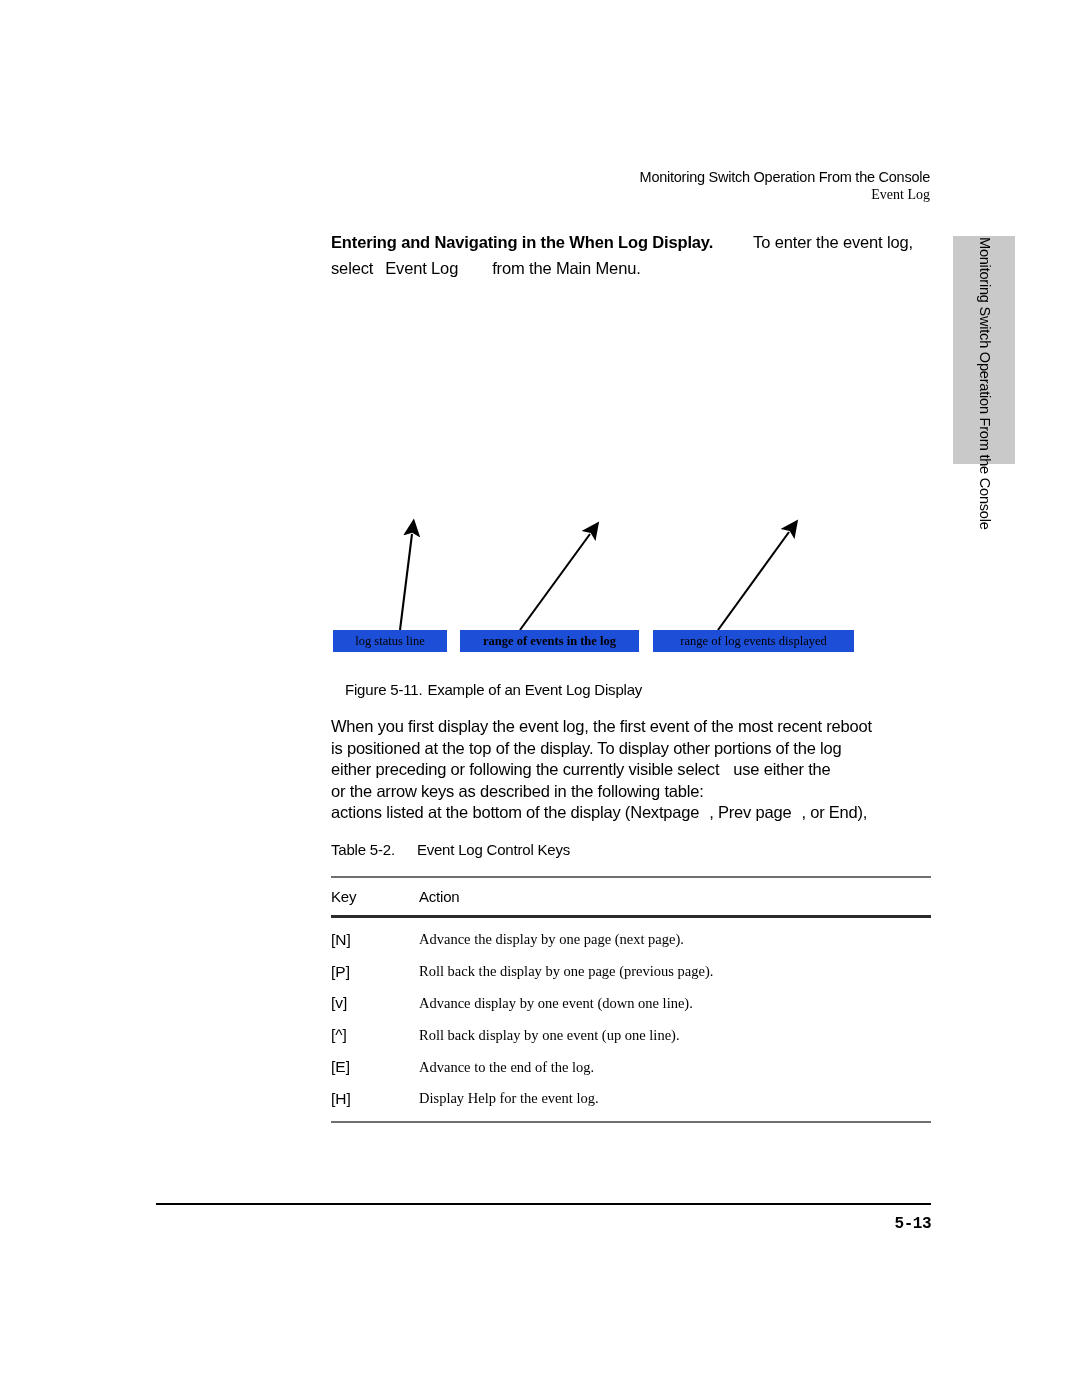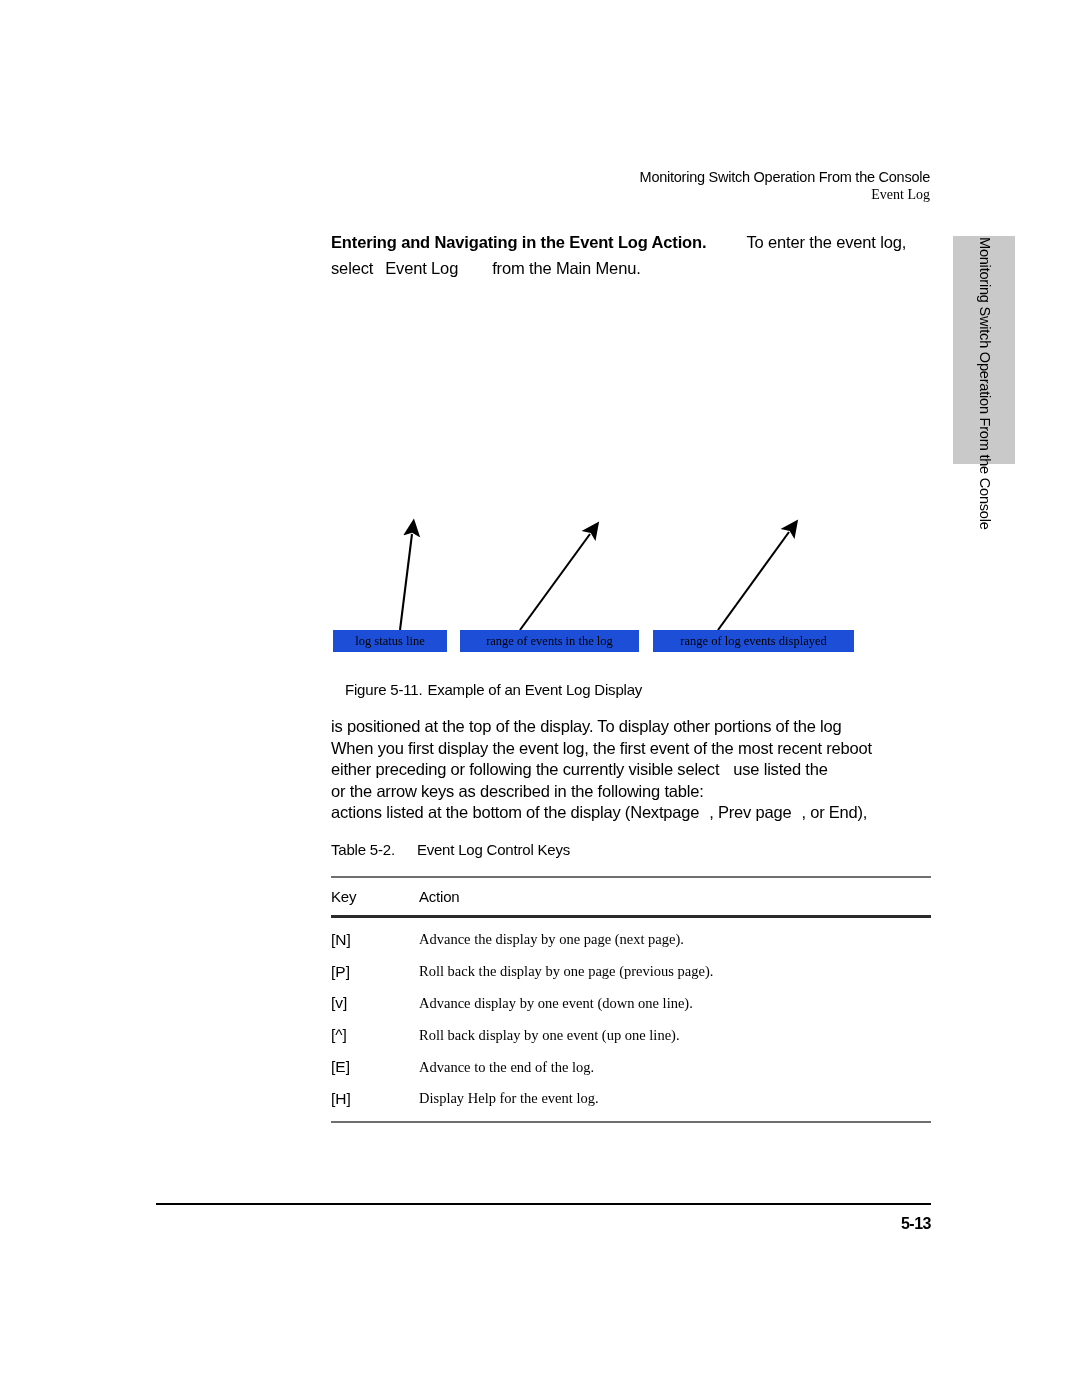--- a/index.html
+++ b/index.html
@@ -98,21 +98,21 @@
     background: #1d4ed8;
     font-family: "Liberation Serif", serif;
     font-size: 12.5px;
     line-height: 22px;
     height: 22px;
     text-align: center;
     color: #000;
     white-space: nowrap;
   }
   .callout-0 { left: 3px;   top: 110px; width: 114px; }
-  .callout-1 { left: 130px; top: 110px; width: 179px; }
+  .callout-1 { left: 130px; top: 110px; width: 179px; font-weight: bold; }
   .callout-2 { left: 323px; top: 110px; width: 201px; }
 
   .arrow-svg {
     position: absolute;
     left: 0;
     top: 0;
     width: 560px;
     height: 145px;
     overflow: visible;
   }
@@ -219,38 +219,39 @@
   .footer-page {
     position: absolute;
     left: 831px;
     top: 1215px;
     width: 100px;
     text-align: right;
     font-size: 16px;
     font-weight: bold;
     letter-spacing: -0.5px;
     color: #000;
+    font-family: Liberation Mono, monospace;
   }
 </style>
 </head>
 <body>
 
 <div class="page">
 
   <div class="running-header">
     <div class="hdr-line1">Monitoring Switch Operation From the Console</div>
     <div class="hdr-line2">Event Log</div>
   </div>
 
   <div class="side-tab">
     <div class="tab-text">Monitoring Switch Operation From the Console</div>
   </div>
 
   <div class="section-head">
-    <span class="bold">Entering and Navigating in the Event Log Action.</span><span class="gap-lg"></span><span>To enter the event</span>
+    <span class="bold">Entering and Navigating in the When Log Display.</span><span class="gap-lg"></span><span>To enter the event</span>
     <span>log, select</span><span class="gap-sm"></span><span>Event Log</span><span class="gap-md"></span><span>from the Main Menu.</span>
   </div>
 
   <div class="figure-area">
     <svg class="arrow-svg" viewBox="0 0 560 145">
       <defs>
         <marker id="ah" markerWidth="9" markerHeight="9" refX="1.2" refY="4.5" orient="auto" markerUnits="strokeWidth">
           <path d="M0,0.4 L8.6,4.5 L0,8.6 L1.8,4.5 Z" fill="#000"></path>
         </marker>
       </defs>
@@ -262,23 +263,23 @@
     <div class="callout callout-0">log status line</div>
     <div class="callout callout-1">range of events in the log</div>
     <div class="callout callout-2">range of log events displayed</div>
   </div>
 
   <div class="figure-caption">
     <span>Figure 5-11.</span><span class="fc-gap"></span><span>Example of an Event Log Display</span>
   </div>
 
   <div class="body-para">
+    <div>When you first display the event log, the first event of the most recent reboot</div>
     <div>is positioned at the top of the display. To display other portions of the log</div>
-    <div>When you first display the event log, the first event of the most recent reboot</div>
-    <div><span>either preceding or following the currently visible select</span><span class="gap-md"></span><span>use listed the</span></div>
+    <div><span>either preceding or following the currently visible select</span><span class="gap-md"></span><span>use either the</span></div>
     <div>or the arrow keys as described in the following table:</div>
     <div><span>actions listed at the bottom of the display (Nextpage</span><span class="gap-sm"></span><span>, Prev page</span><span class="gap-sm"></span><span>, or End),</span></div>
   </div>
 
   <div class="table-title">
     <span>Table 5-2.</span><span class="tt-gap"></span><span>Event Log Control Keys</span>
   </div>
 
   <div class="keys-table">
     <div class="rule-top"></div>

